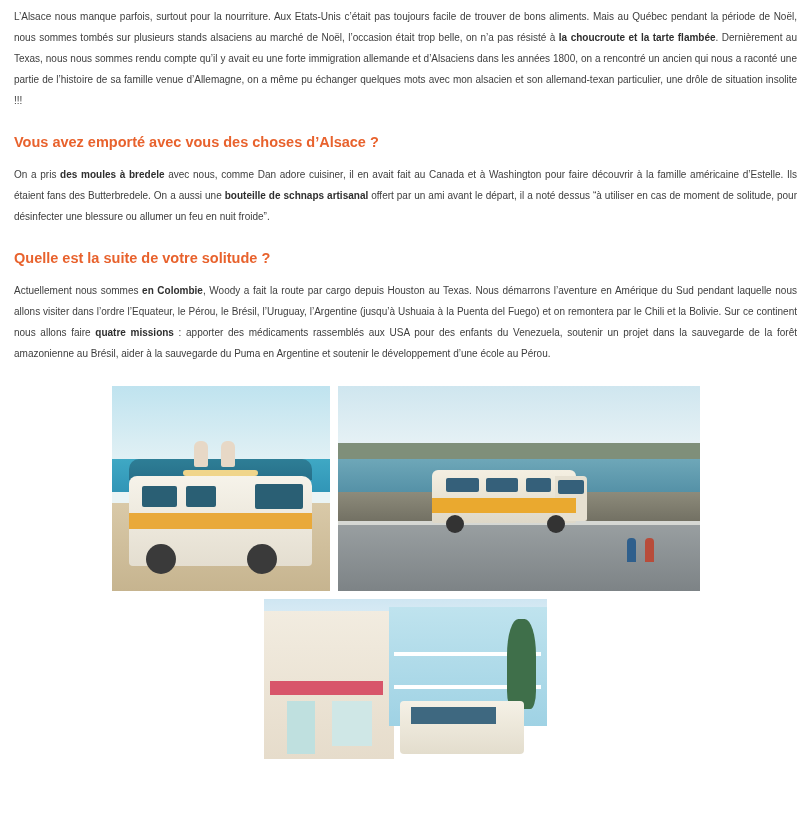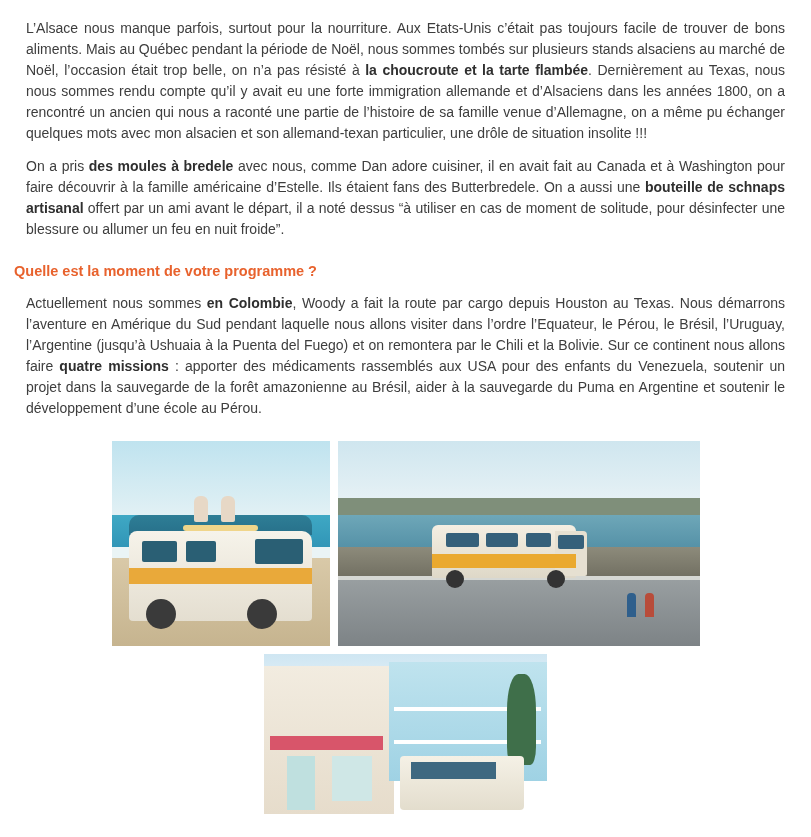--- a/index.html
+++ b/index.html
@@ -23,23 +23,23 @@
     color: #e8622d;
     font-size: 14.5px;
     font-weight: bold;
     margin: 0 0 12px 0;
     line-height: 1.3;
   }
   .qheading.spaced {
     margin-top: 22px;
   }
   p.body {
-    font-size: 14px;
+    font-size: 10px;
     line-height: 21px;
-    margin: 12px;
+    margin: 0;
     color: #3d3d3d;
     text-align: justify;
     text-justify: inter-word;
   }
   p.body b {
     font-weight: bold;
     color: #2f2f2f;
   }
   .gallery {
     margin-top: 22px;
@@ -222,23 +222,24 @@
     background: #3e6880;
   }
 </style>
 </head>
 <body>
 
 <div class="page">
 
   <p class="body">L’Alsace nous manque parfois, surtout pour la nourriture. Aux Etats-Unis c’était pas toujours facile de trouver de bons aliments. Mais au Québec pendant la période de Noël, nous sommes tombés sur plusieurs stands alsaciens au marché de Noël, l’occasion était trop belle, on n’a pas résisté à <b>la choucroute et la tarte flambée</b>. Dernièrement au Texas, nous nous sommes rendu compte qu’il y avait eu une forte immigration allemande et d’Alsaciens dans les années 1800, on a rencontré un ancien qui nous a raconté une partie de l’histoire de sa famille venue d’Allemagne, on a même pu échanger quelques mots avec mon alsacien et son allemand-texan particulier, une drôle de situation insolite !!!</p>
 
+  <h2 class="qheading spaced">Vous avez emporté avec vous des choses d’Alsace ?</h2>
   <p class="body">On a pris <b>des moules à bredele</b> avec nous, comme Dan adore cuisiner, il en avait fait au Canada et à Washington pour faire découvrir à la famille américaine d’Estelle. Ils étaient fans des Butterbredele. On a aussi une <b>bouteille de schnaps artisanal</b> offert par un ami avant le départ, il a noté dessus “à utiliser en cas de moment de solitude, pour désinfecter une blessure ou allumer un feu en nuit froide”.</p>
 
-  <h2 class="qheading spaced">Quelle est la moment de votre programme ?</h2>
+  <h2 class="qheading spaced">Quelle est la suite de votre solitude ?</h2>
   <p class="body">Actuellement nous sommes <b>en Colombie</b>, Woody a fait la route par cargo depuis Houston au Texas. Nous démarrons l’aventure en Amérique du Sud pendant laquelle nous allons visiter dans l’ordre l’Equateur, le Pérou, le Brésil, l’Uruguay, l’Argentine (jusqu’à Ushuaia à la Puenta del Fuego) et on remontera par le Chili et la Bolivie. Sur ce continent nous allons faire <b>quatre missions</b> : apporter des médicaments rassemblés aux USA pour des enfants du Venezuela, soutenir un projet dans la sauvegarde de la forêt amazonienne au Brésil, aider à la sauvegarde du Puma en Argentine et soutenir le développement d’une école au Pérou.</p>
 
   <div class="gallery">
     <div class="row1">
 
       <div class="photo ph-bus-beach" title="Deux personnes assises sur le toit du camion aménagé sur la plage">
         <div class="sky"></div>
         <div class="sea"></div>
         <div class="foam"></div>
         <div class="sand"></div>

